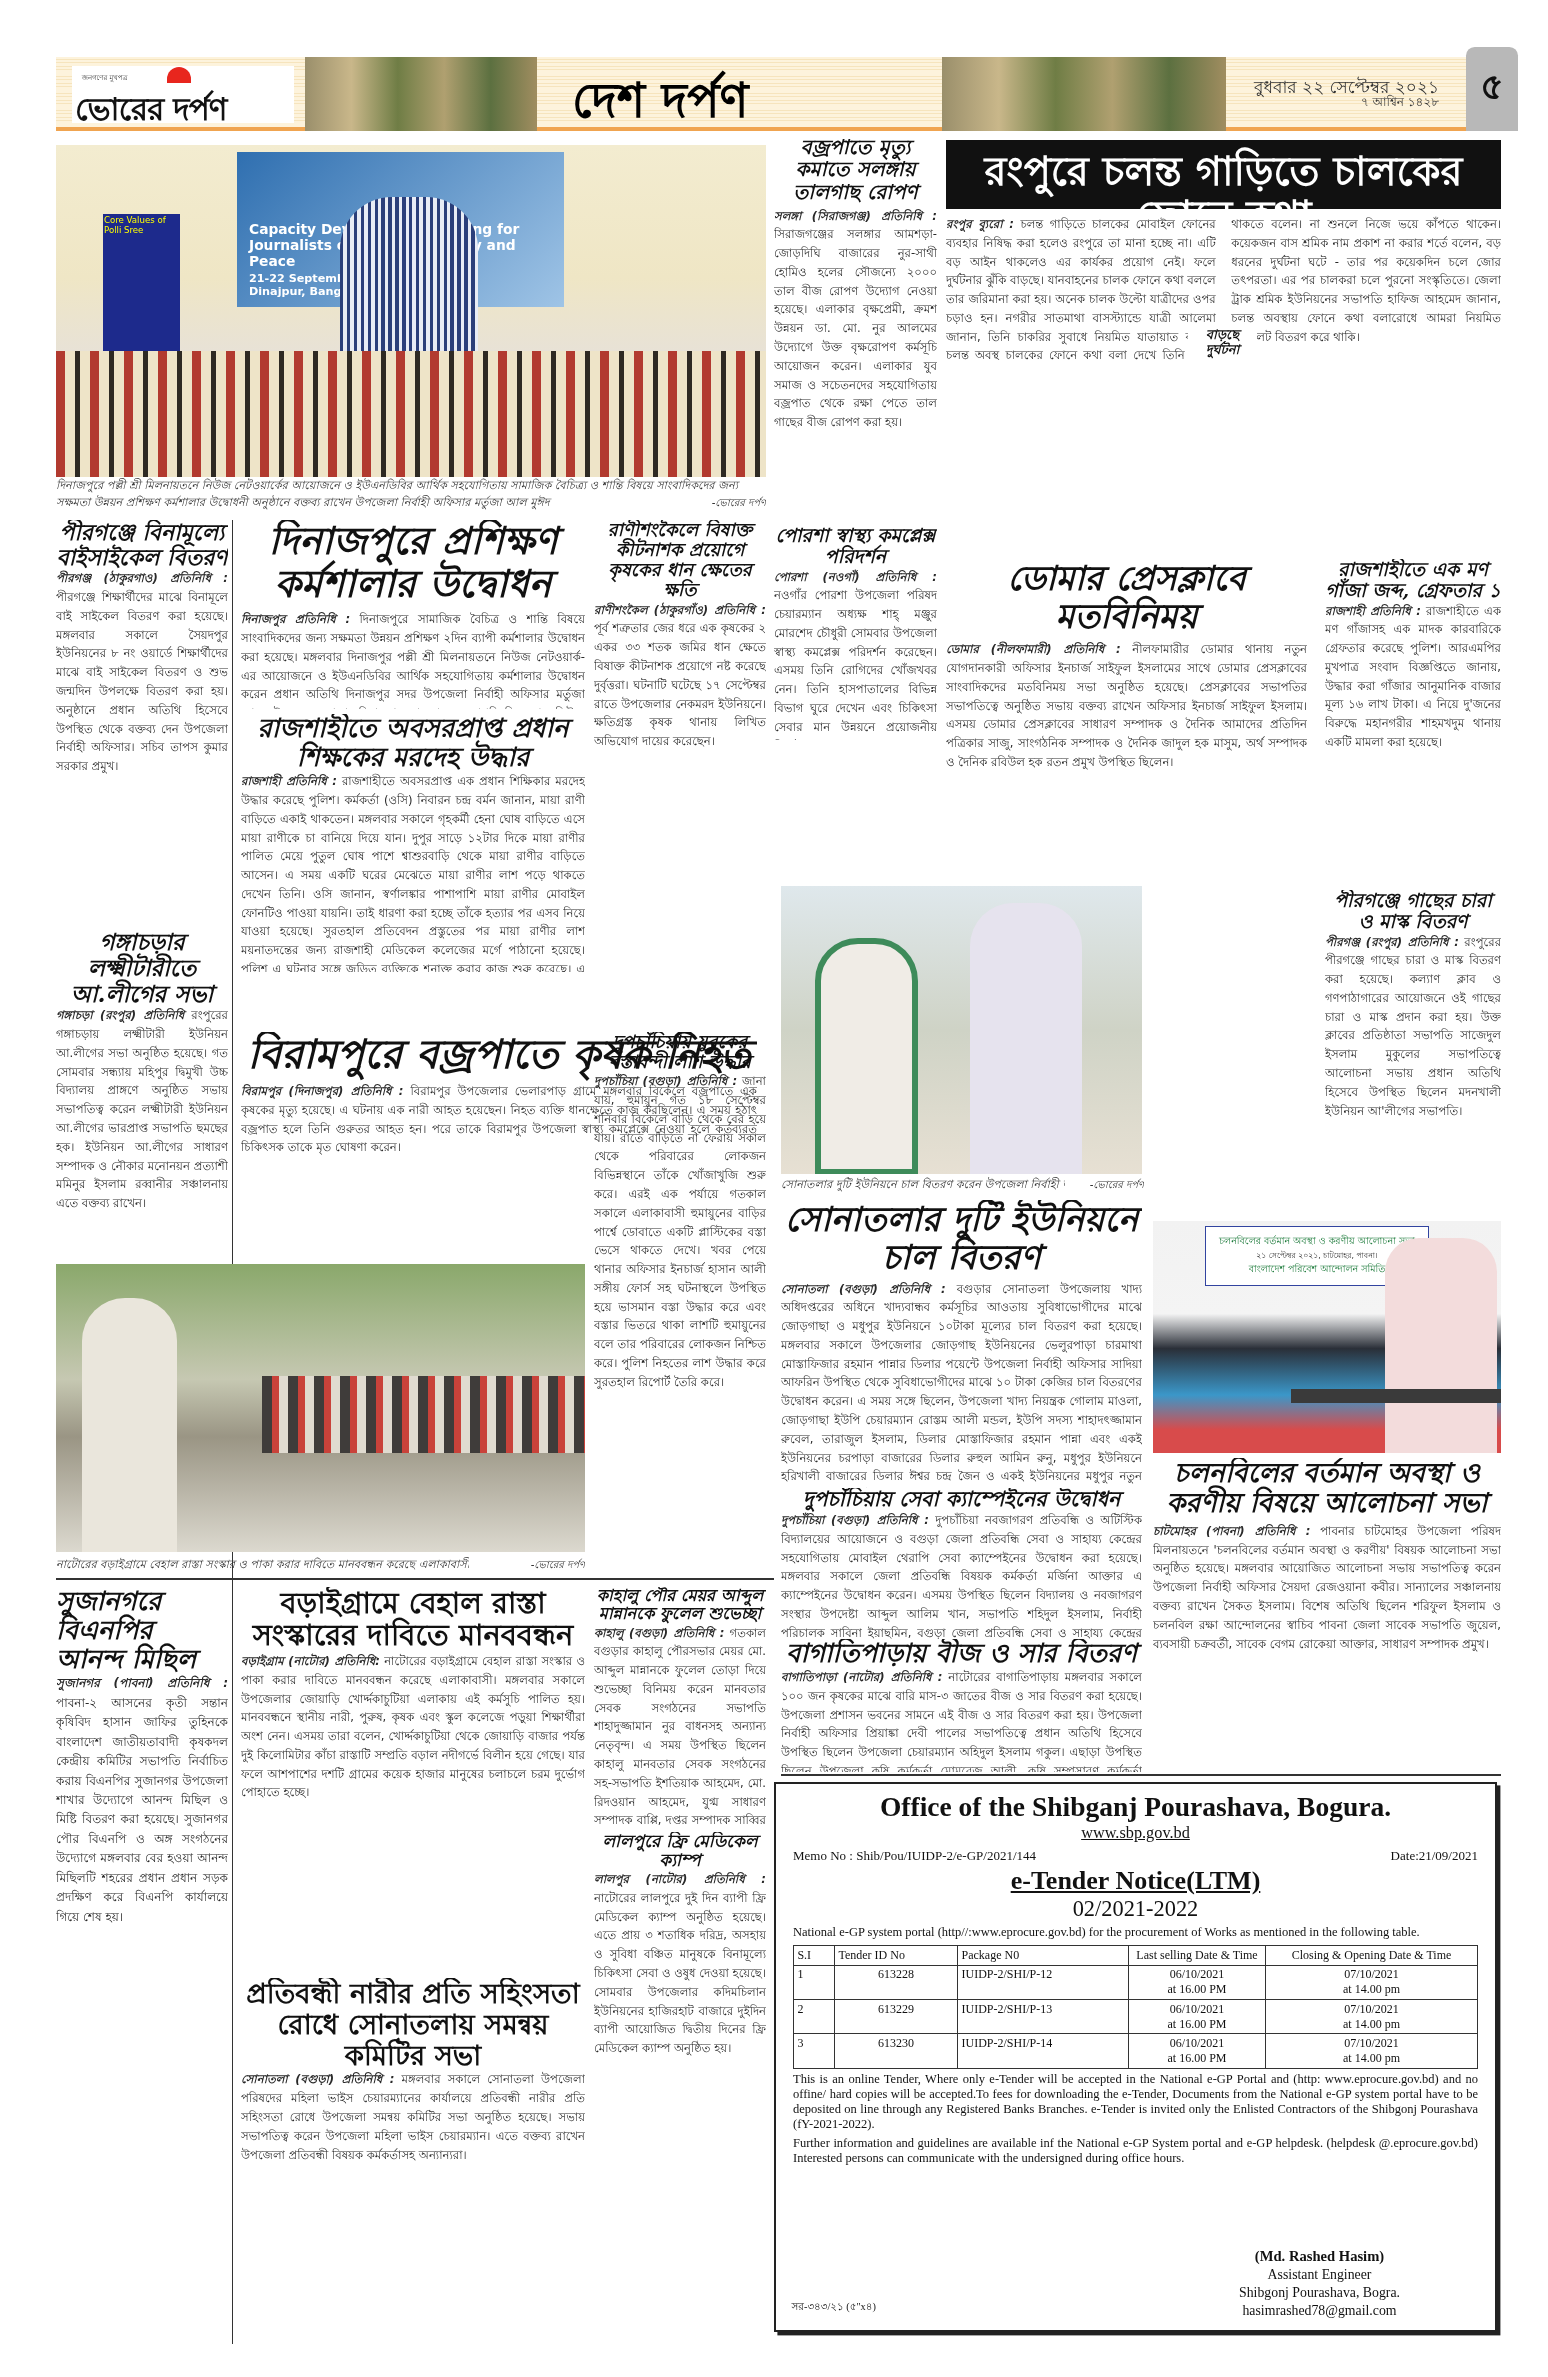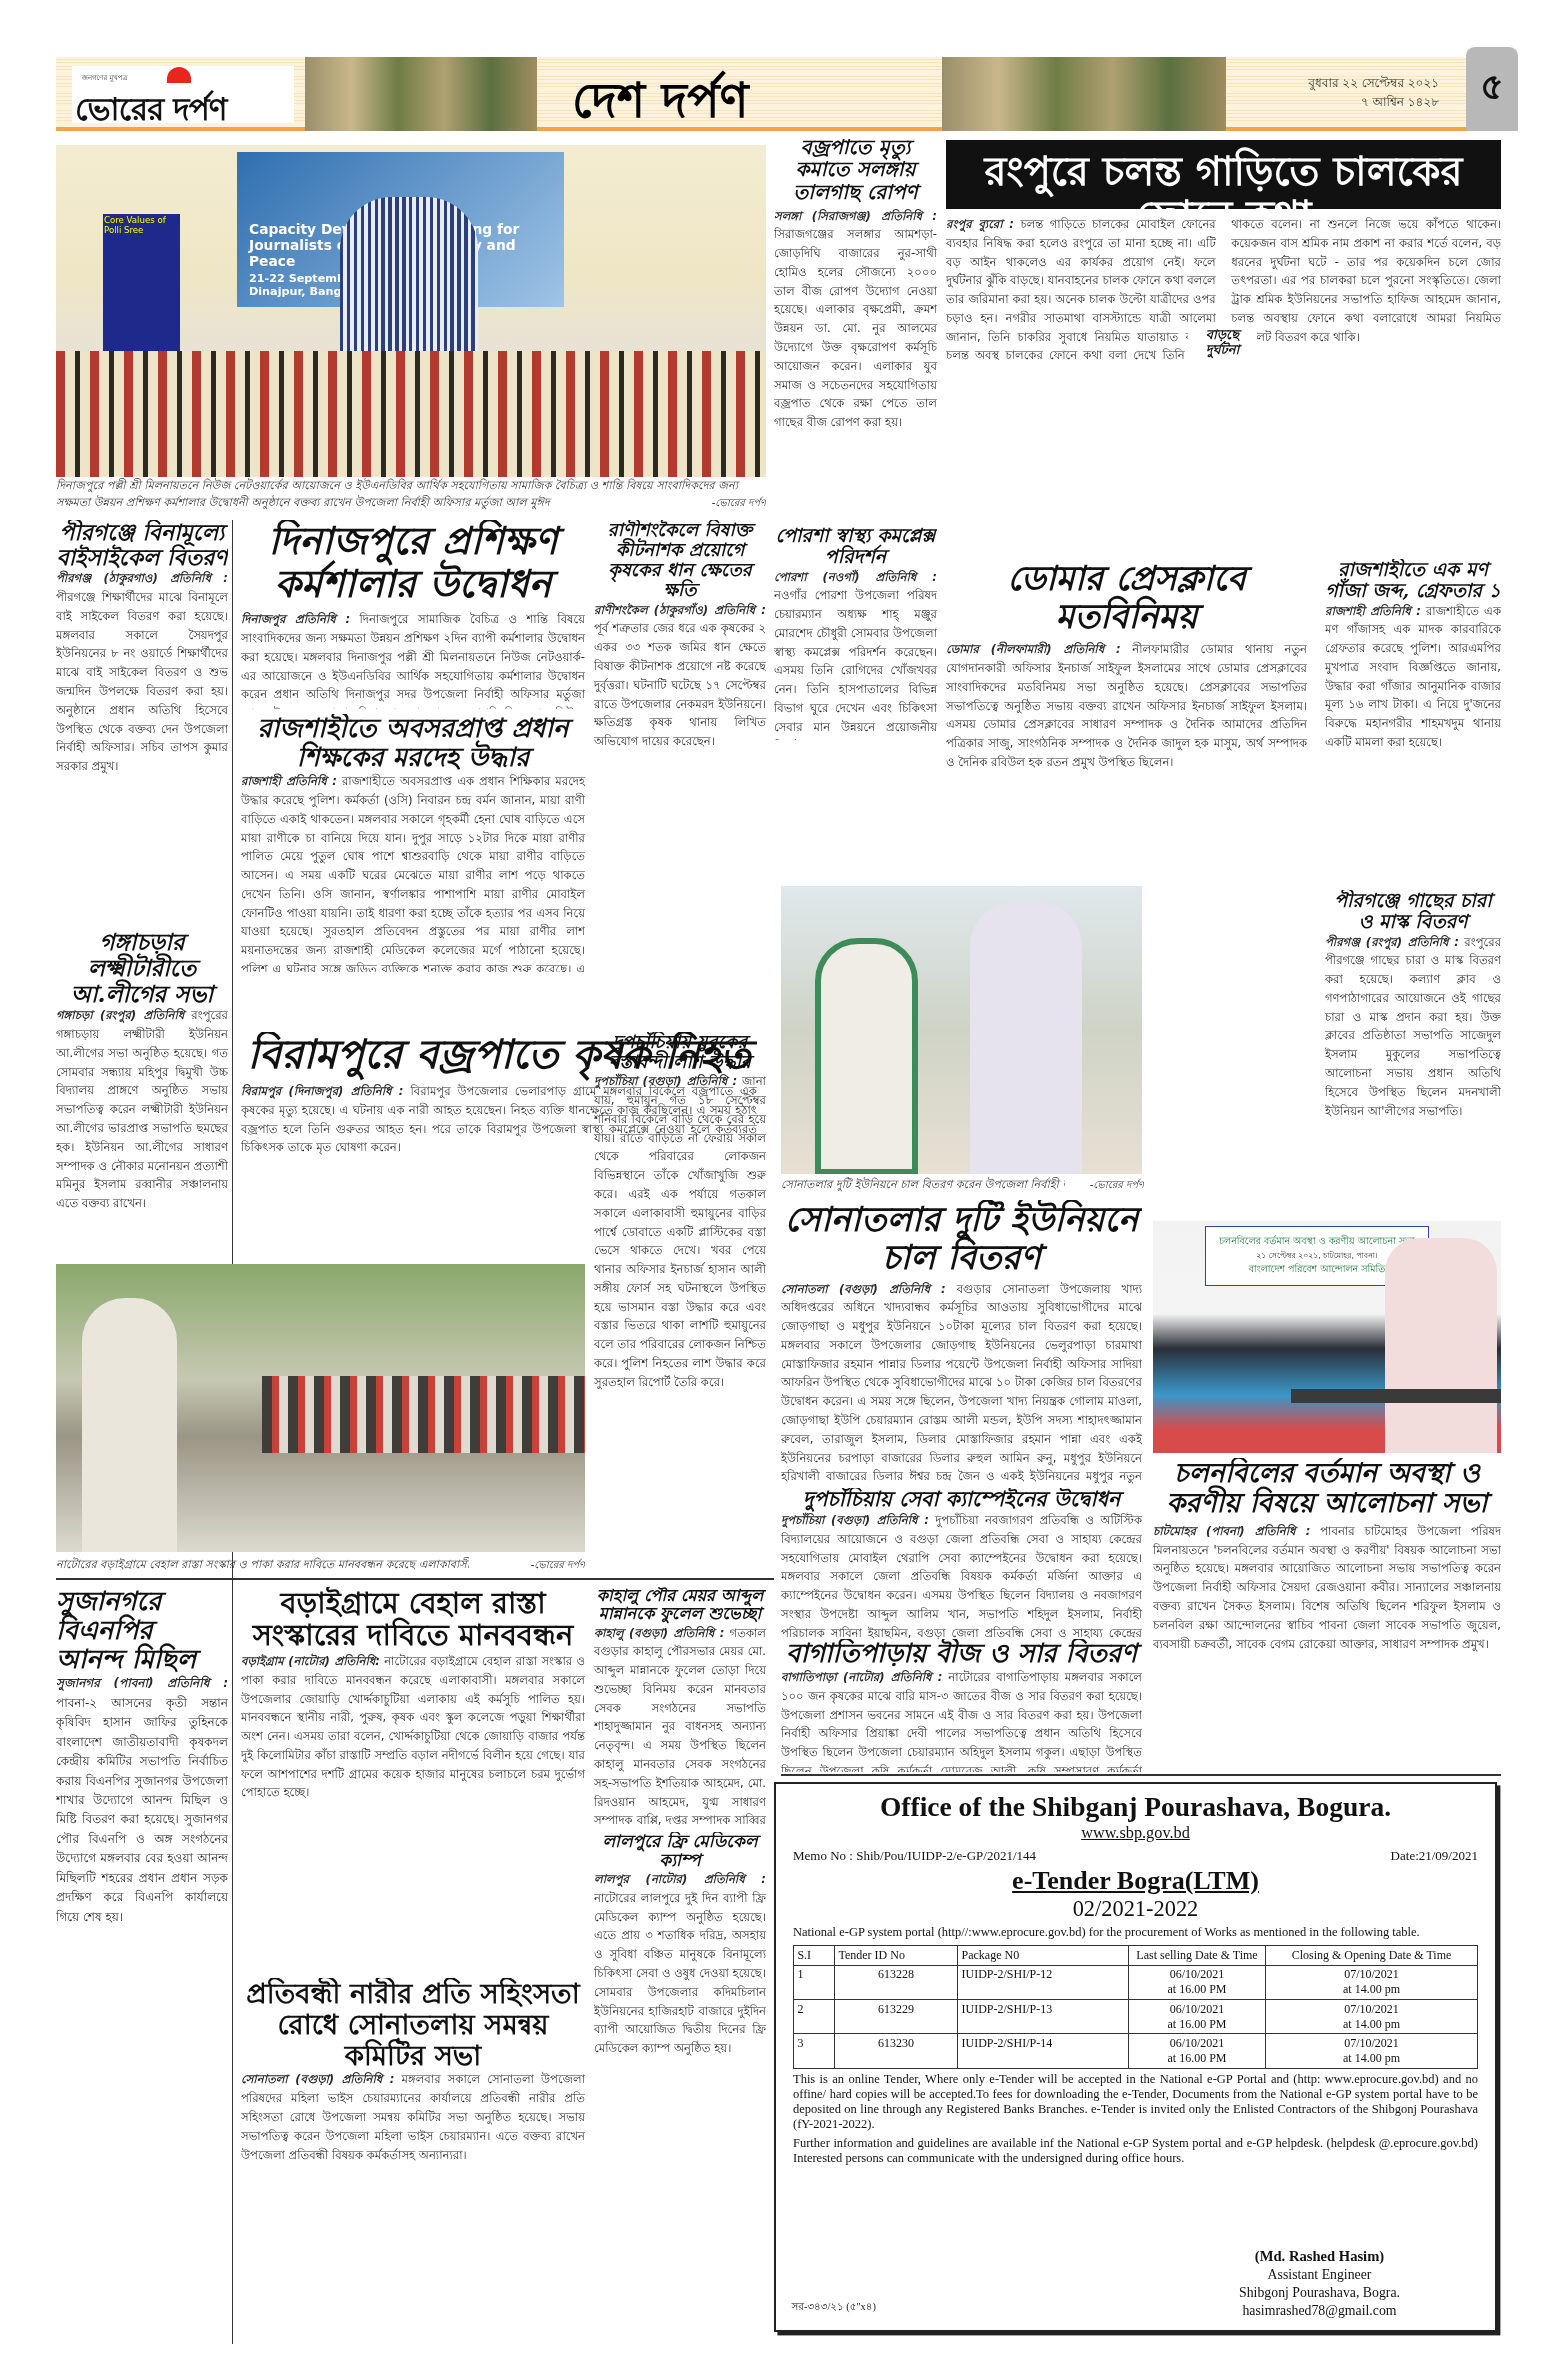--- a/index.html
+++ b/index.html
@@ -6,21 +6,21 @@
 body{width:1548px;height:2377px;background:#fff;position:relative;overflow:hidden;font-family:"DejaVu Sans","Liberation Sans",sans-serif;color:#222}
 .abs{position:absolute}
 
 #masthead{left:56px;top:57px;width:1462px;height:74px;background:repeating-linear-gradient(0deg,#fdf3dc 0 2.6px,#f6e4bd 2.6px 3.4px);border-bottom:4.3px solid #f0a450}
 .logo{left:15.5px;top:8.6px;width:222px;height:57px;background:#fff}
 .logo .tag{position:absolute;left:10.3px;top:6.9px;font-size:6.9px;color:#333}
 .logo .sun{position:absolute;left:95px;top:1.7px;width:24px;height:15.5px;border-radius:24px 24px 0 0;background:#e8261e}
 .logo .name{position:absolute;left:3.4px;top:19px;font-size:31px;font-weight:bold;font-family:"DejaVu Serif",serif;color:#111;letter-spacing:-0.9px}
 .photo-strip{top:0;height:74px;background:linear-gradient(90deg,#9a8f6b,#c9b78a 20%,#6f7d45 40%,#b0a070 60%,#5c7040 80%,#a08d60)}
 .section-title{left:516px;top:6.9px;font-size:48px;font-weight:bold;font-family:"DejaVu Serif",serif;color:#000}
-.date1{right:79px;top:17px;font-size:12px;color:#333;text-align:right}
+.date1{right:79px;top:17px;font-size:17px;color:#333;text-align:right}
 .date2{right:79px;top:36px;font-size:12px;color:#333;text-align:right}
 .page-num{right:0;top:-10.3px;width:52px;height:84px;background:#b8b8b8;border-radius:8.6px 8.6px 0 0;font-size:36px;font-weight:bold;color:#111;display:flex;align-items:center;justify-content:center}
 
 .art{position:absolute;overflow:hidden}
 .hl{font-family:"DejaVu Serif",serif;font-style:italic;font-weight:bold;color:#111;text-align:center;line-height:1.12}
 .body{font-size:11.6px;line-height:1.62;text-align:justify;color:#2a2a2a}
 .body b{font-style:italic}
 .cap{font-size:11.2px;font-style:italic;color:#333;line-height:1.5}
 .credit{font-size:10px;font-style:italic;text-align:right;color:#333}
 .photo{position:absolute;background:#c9c3b0;overflow:hidden}
@@ -210,21 +210,21 @@
   <div class="body"><b>সোনাতলা (বগুড়া) প্রতিনিধি :</b> <span>মঙ্গলবার সকালে সোনাতলা উপজেলা পরিষদের মহিলা ভাইস চেয়ারম্যানের কার্যালয়ে প্রতিবন্ধী নারীর প্রতি সহিংসতা রোধে উপজেলা সমন্বয় কমিটির সভা অনুষ্ঠিত হয়েছে। সভায় সভাপতিত্ব করেন উপজেলা মহিলা ভাইস চেয়ারম্যান। এতে বক্তব্য রাখেন উপজেলা প্রতিবন্ধী বিষয়ক কর্মকর্তাসহ অন্যান্যরা।</span></div>
 </div>
 
 <div id="tender" class="abs">
   <h1>Office of the Shibganj Pourashava, Bogura.</h1>
   <div class="web">www.sbp.gov.bd</div>
   <div class="memo">
     <span>Memo No : Shib/Pou/IUIDP-2/e-GP/2021/144</span>
     <span>Date:21/09/2021</span>
   </div>
-  <h2>e-Tender Bogra(LTM)</h2>
+  <h2>e-Tender Notice(LTM)</h2>
   <div class="fy">02/2021-2022</div>
   <p>National e-GP system portal (http//:www.eprocure.gov.bd) for the procurement of Works as mentioned in the following table.</p>
   <table>
     <thead>
       <tr>
         <th style="width:6%">S.I</th>
         <th style="width:18%">Tender ID No</th>
         <th style="width:25%">Package N0</th>
         <th class="c" style="width:20%">Last selling Date &amp; Time</th>
         <th class="c">Closing &amp; Opening Date &amp; Time</th>

